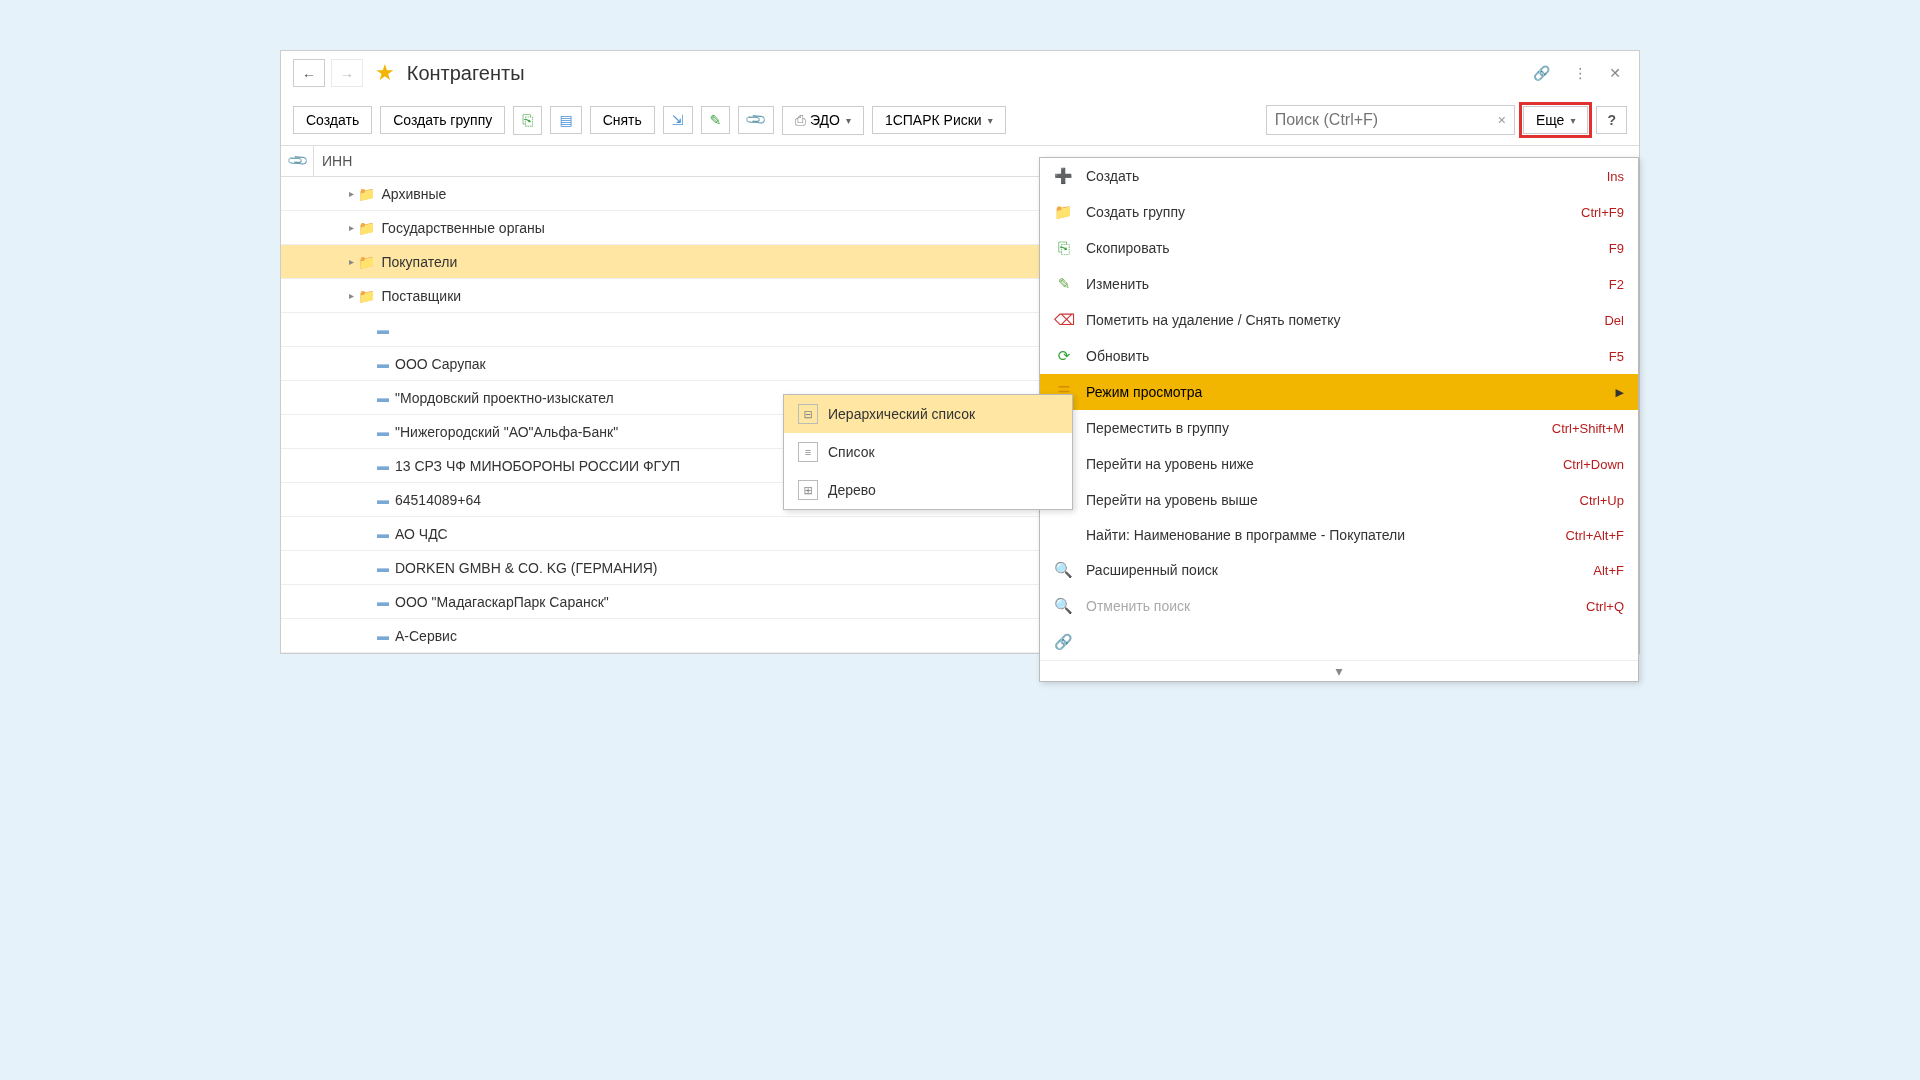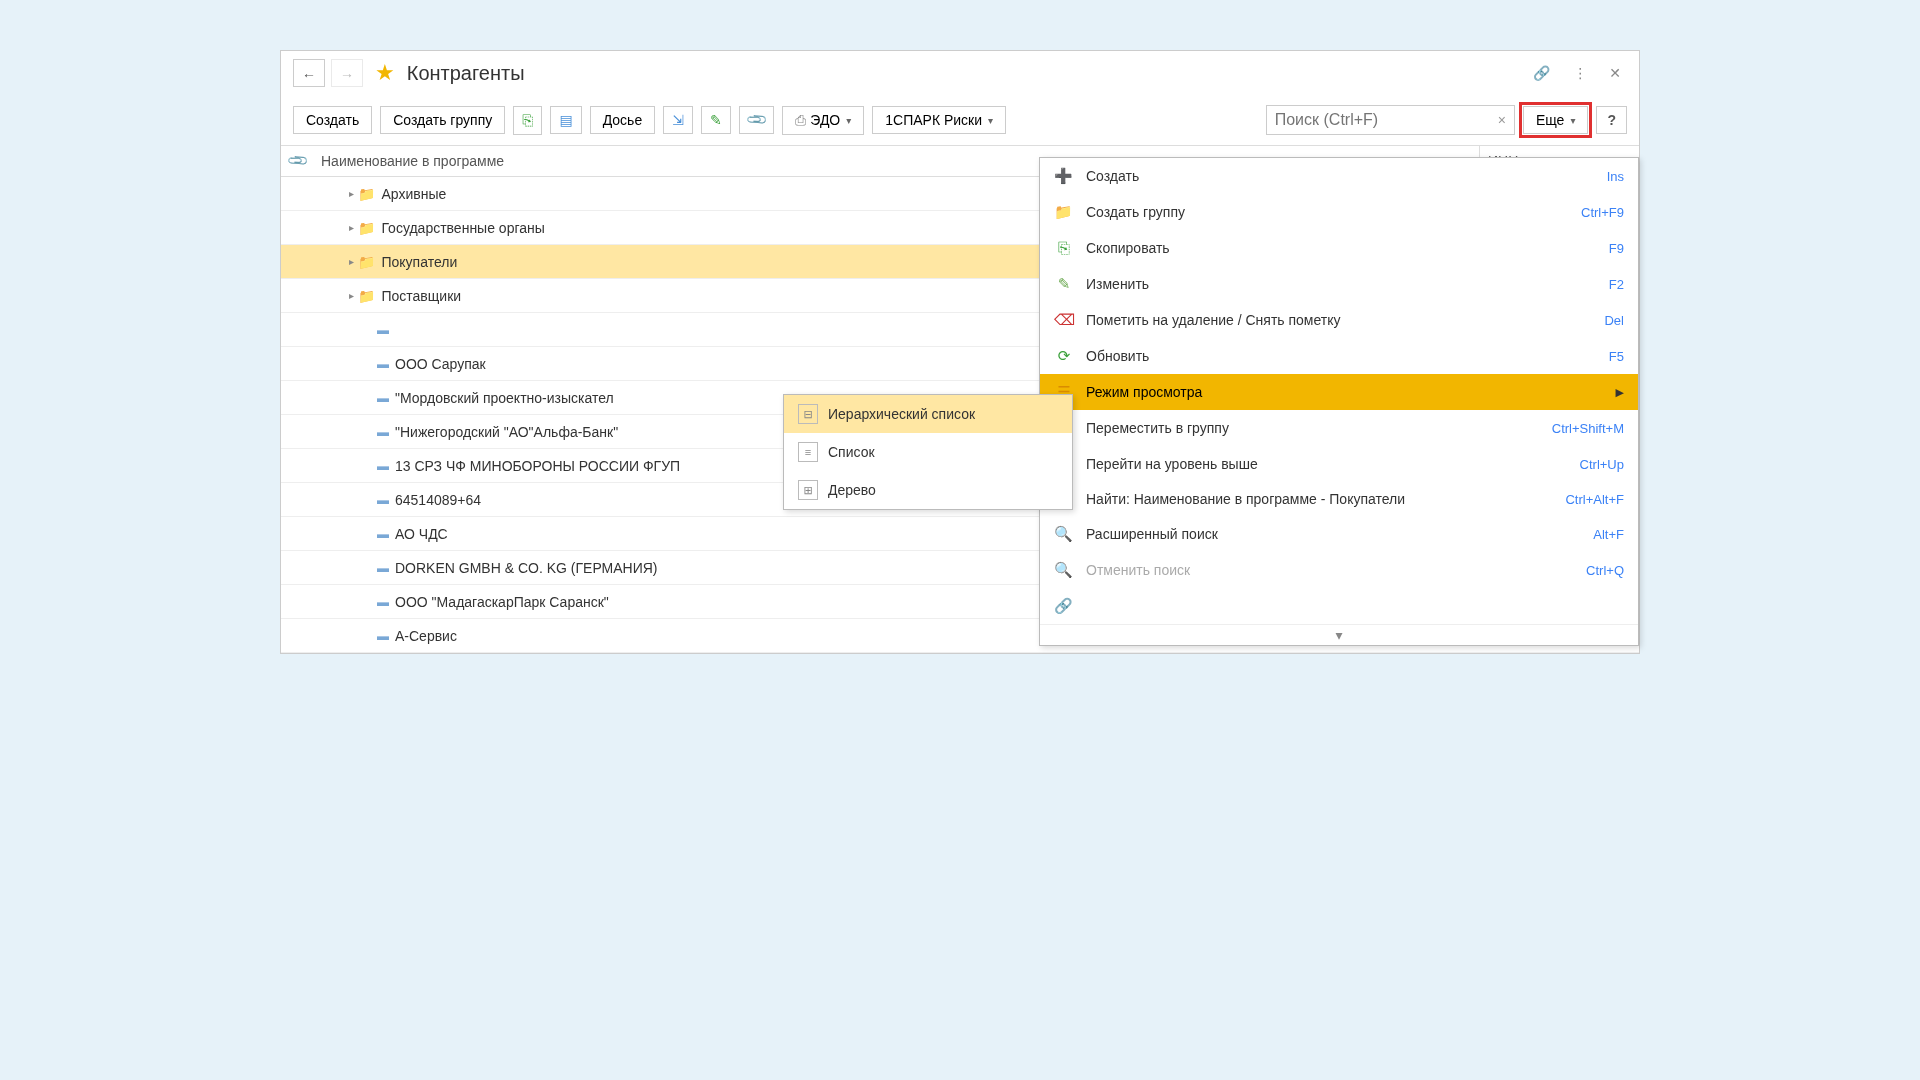--- a/index.html
+++ b/index.html
@@ -157,21 +157,21 @@
     display: flex;
     align-items: center;
     gap: 12px;
     padding: 9px 14px;
     cursor: pointer;
   }
   .dropdown .di.sel { background: #f2b600; color: #000; }
   .dropdown .di.disabled { color: #aaa; }
   .dropdown .di .di-icon { width: 20px; text-align: center; font-size: 15px; }
   .dropdown .di .di-label { flex: 1; }
-  .dropdown .di .di-hotkey { color: #3b82f6; font-size: 13px; }
+  .dropdown .di .di-hotkey { color: #b91c1c; font-size: 13px; }
   .dropdown .di .di-arrow { color: #333; font-size: 11px; margin-left: 6px; }
   .footer-caret { text-align: center; color: #888; padding: 2px; border-top: 1px solid #eee; cursor: pointer;}
 
   .table-body { position: relative; }
   .clip-icon { color: #999; transform: rotate(-45deg); display: inline-block;}
 </style>
 </head>
 <body>
 
 <div class="window">
@@ -191,21 +191,21 @@
 
   <div class="toolbar">
     <button class="btn">Создать</button>
     <button class="btn">Создать группу</button>
     <button class="btn icon-only">
         <span style="color:#3aa03a">⎘</span>
       </button>
     <button class="btn icon-only">
         <span style="color:#4a90d9">▤</span>
       </button>
-    <button class="btn">Досье</button>
+    <button class="btn">Снять</button>
     <button class="btn icon-only">
         <span style="color:#4a90d9">⇲</span>
       </button>
     <button class="btn icon-only">
         <span style="color:#3aa03a">✎</span>
       </button>
     <button class="btn icon-only">
         <span class="clip-icon">📎</span>
       </button>
     <button class="btn">
@@ -225,24 +225,20 @@
     <button class="btn more highlighted">
         <span>Еще</span>
         <span class="caret">▾</span>
       </button>
     <button class="btn help">?</button>
   </div>
 
   <div class="table">
     <div class="table-header">
       <div class="th col-clip"><span class="clip-icon">📎</span></div>
-      <div class="th col-name">
-        <span>Наименование в программе</span>
-        <span class="sort-ind">↓</span>
-      </div>
       <div class="th col-inn" style="text-align:left">ИНН</div>
     </div>
     <div class="table-body" id="table-body">
 
       <div class="row">
           <div class="td col-clip"></div>
           <div class="td col-name">
             <span class="indent" style="width: 28px;"></span>
             <span class="expander">▸</span>
             <span class="folder-icon">📁</span>
@@ -422,20 +418,25 @@
             <span class="di-label">Режим просмотра</span>
             <span class="di-arrow">▶</span>
           </div>
           <div class="di">
             <span class="di-icon" style="color: rgb(217, 140, 0);">📂</span>
             <span class="di-label">Переместить в группу</span>
             <span class="di-hotkey">Ctrl+Shift+M</span>
           </div>
           <div class="di">
             <span class="di-icon" style="color: rgb(217, 140, 0);">📂</span>
+            <span class="di-label">Перейти на уровень ниже</span>
+            <span class="di-hotkey">Ctrl+Down</span>
+          </div>
+          <div class="di">
+            <span class="di-icon" style="color: rgb(217, 140, 0);">📂</span>
             <span class="di-label">Перейти на уровень выше</span>
             <span class="di-hotkey">Ctrl+Up</span>
           </div>
           <div class="di">
             <span class="di-icon" style="color: rgb(136, 136, 136);"></span>
             <span class="di-label">Найти: Наименование в программе - Покупатели</span>
             <span class="di-hotkey">Ctrl+Alt+F</span>
           </div>
           <div class="di">
             <span class="di-icon" style="color: rgb(74, 144, 217);">🔍</span>

